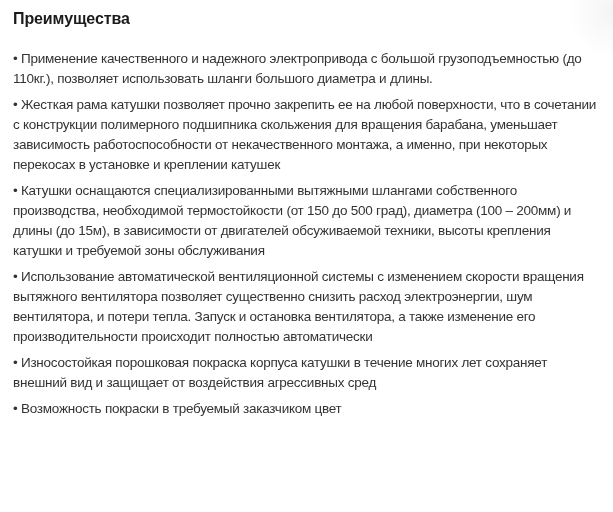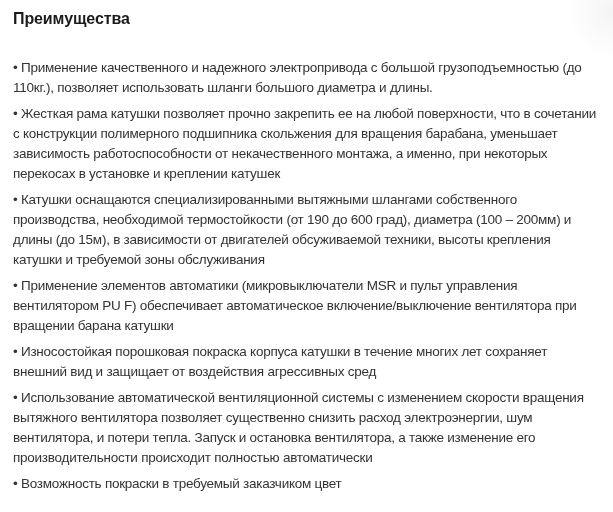--- a/index.html
+++ b/index.html
@@ -16,21 +16,21 @@
     box-sizing: border-box;
     padding: 9px 11px 0 13px;
     font-family: "Liberation Sans", sans-serif;
     -webkit-font-smoothing: antialiased;
   }
   .heading {
     font-size: 16px;
     font-weight: 700;
     color: #1b1b1b;
     line-height: 20px;
-    margin: 0 0 29px 0;
+    margin: 0 0 20px 0;
     letter-spacing: -0.1px;
   }
   .advantage-item {
     font-size: 13.5px;
     font-weight: 400;
     color: #333333;
     line-height: 20px;
     margin: 0 0 6px 0;
     letter-spacing: -0.25px;
   }
@@ -51,22 +51,21 @@
 <div class="page">
   <div class="corner-smudge"></div>
 
   <h2 class="heading">Преимущества</h2>
 
   <p class="advantage-item">• Применение качественного и надежного электропривода с большой грузоподъемностью (до 110кг.), позволяет использовать шланги большого диаметра и длины.</p>
 
   <p class="advantage-item">• Жесткая рама катушки позволяет прочно закрепить ее на любой поверхности, что в сочетании с конструкции полимерного подшипника скольжения для вращения барабана, уменьшает зависимость работоспособности от некачественного монтажа, а именно, при некоторых перекосах в установке и креплении катушек</p>
 
 
-  <p class="advantage-item">• Катушки оснащаются специализированными вытяжными шлангами собственного производства, необходимой термостойкости (от 190 до 600 град), диаметра (100 – 200мм) и длины (до 15м), в зависимости от двигателей обсуживаемой техники, высоты крепления катушки и требуемой зоны обслуживания</p>
+  <p class="advantage-item">• Катушки оснащаются специализированными вытяжными шлангами собственного производства, необходимой термостойкости (от 150 до 500 град), диаметра (100 – 200мм) и длины (до 15м), в зависимости от двигателей обсуживаемой техники, высоты крепления катушки и требуемой зоны обслуживания</p>
 
-  <p class="advantage-item">• Применение элементов автоматики (микровыключатели MSR и пульт управления вентилятором PU F) обеспечивает автоматическое включение/выключение вентилятора при вращении барана катушки</p>
+
+  <p class="advantage-item">• Использование автоматической вентиляционной системы с изменением скорости вращения вытяжного вентилятора позволяет существенно снизить расход электроэнергии, шум вентилятора, и потери тепла. Запуск и остановка вентилятора, а также изменение его производительности происходит полностью автоматически</p>
 
   <p class="advantage-item">• Износостойкая порошковая покраска корпуса катушки в течение многих лет сохраняет внешний вид и защищает от воздействия агрессивных сред</p>
-
-  <p class="advantage-item">• Использование автоматической вентиляционной системы с изменением скорости вращения вытяжного вентилятора позволяет существенно снизить расход электроэнергии, шум вентилятора, и потери тепла. Запуск и остановка вентилятора, а также изменение его производительности происходит полностью автоматически</p>
 
   <p class="advantage-item">• Возможность покраски в требуемый заказчиком цвет</p>
 </div>
 
 </body></html>

